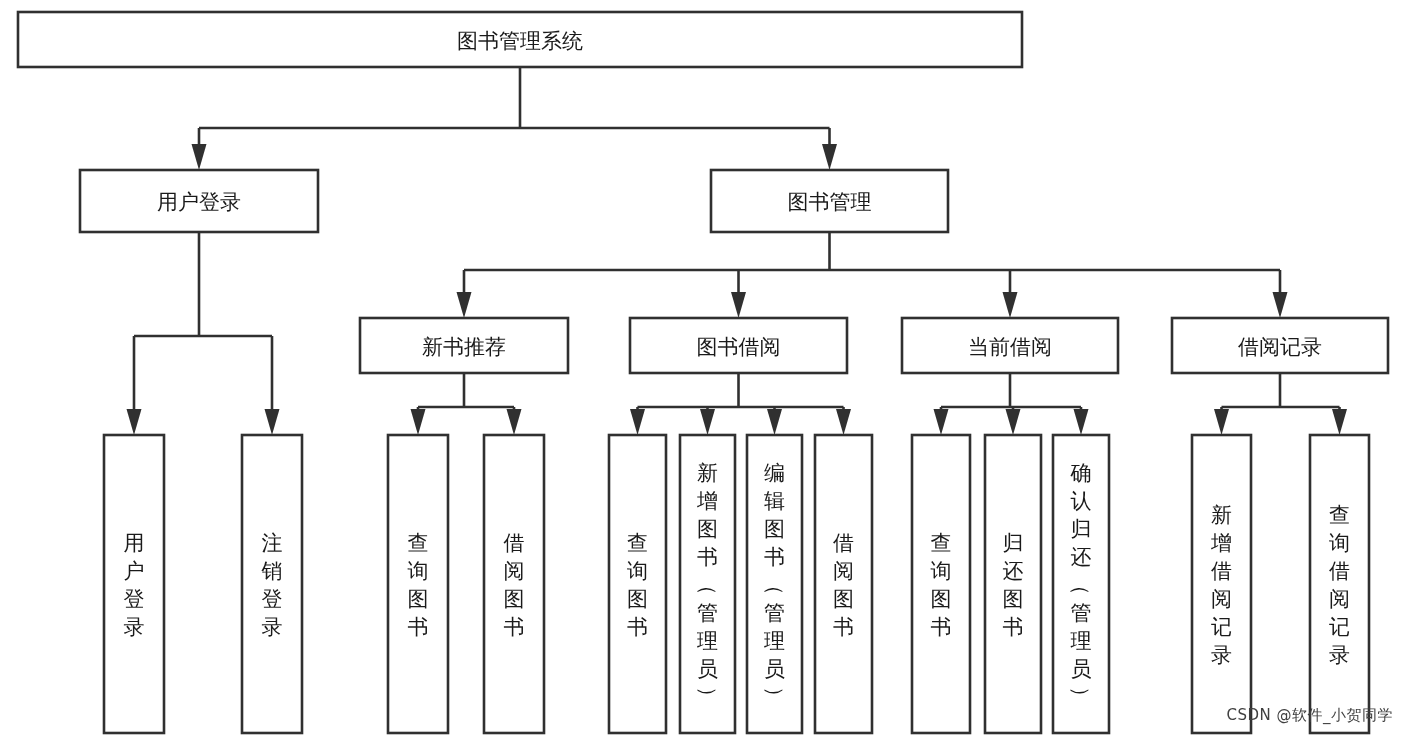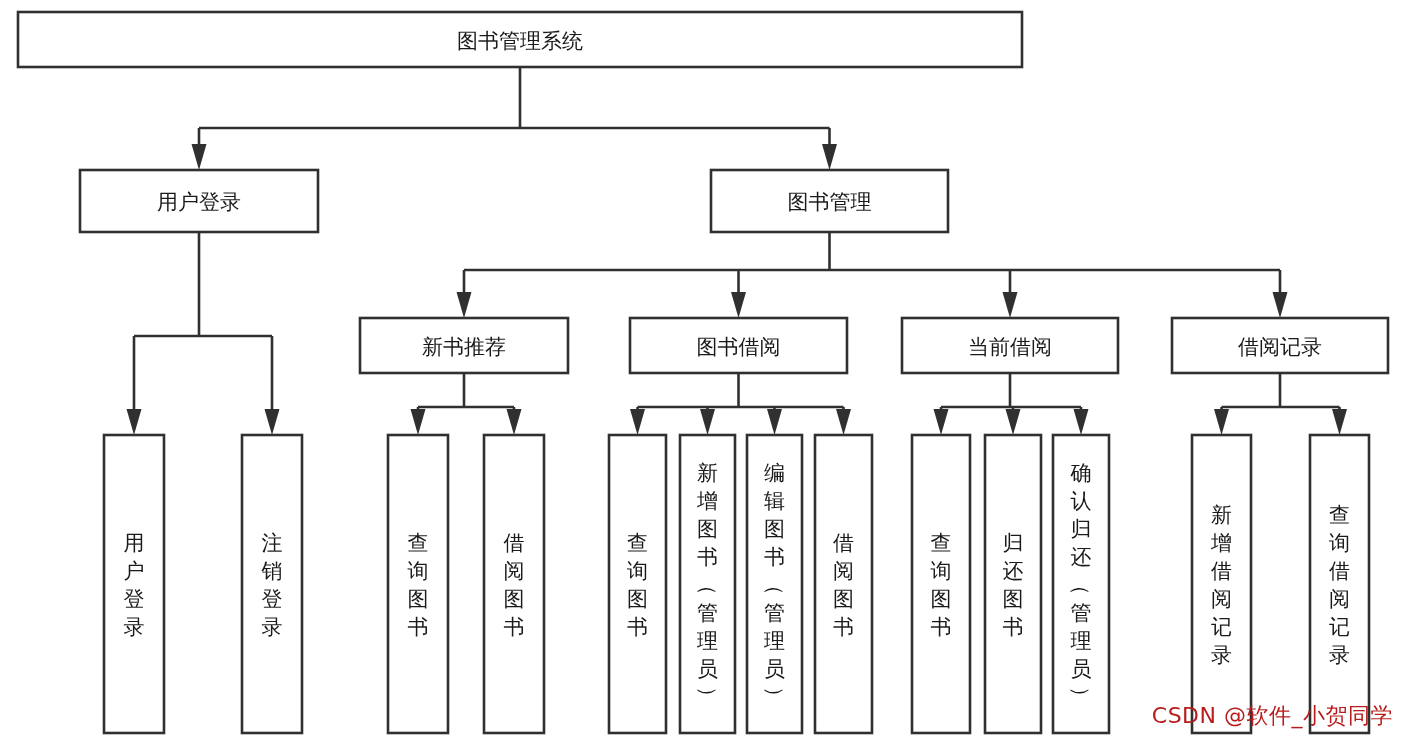--- a/index.html
+++ b/index.html
@@ -49,24 +49,24 @@
   }
   .node-label-v {
     font-family: "DejaVu Sans", "Liberation Sans", sans-serif;
     font-size: 21px;
     fill: #1a1a1a;
     text-anchor: middle;
   }
   .watermark {
     position: absolute;
     right: 12px;
-    bottom: 16px;
-    font-family: "DejaVu Sans", "Liberation Sans", sans-serif;
-    font-size: 22px;
-    color: #b91c1c;
+    bottom: 22px;
+    font-family: "DejaVu Sans", "Liberation Sans", sans-serif;
+    font-size: 15px;
+    color: #404040;
     letter-spacing: 0.5px;
     white-space: nowrap;
     user-select: none;
   }
 </style>
 </head>
 <body>
 
 <div id="stage">
   <svg id="diagram-svg" viewBox="0 0 1405 747" xmlns="http://www.w3.org/2000/svg">

